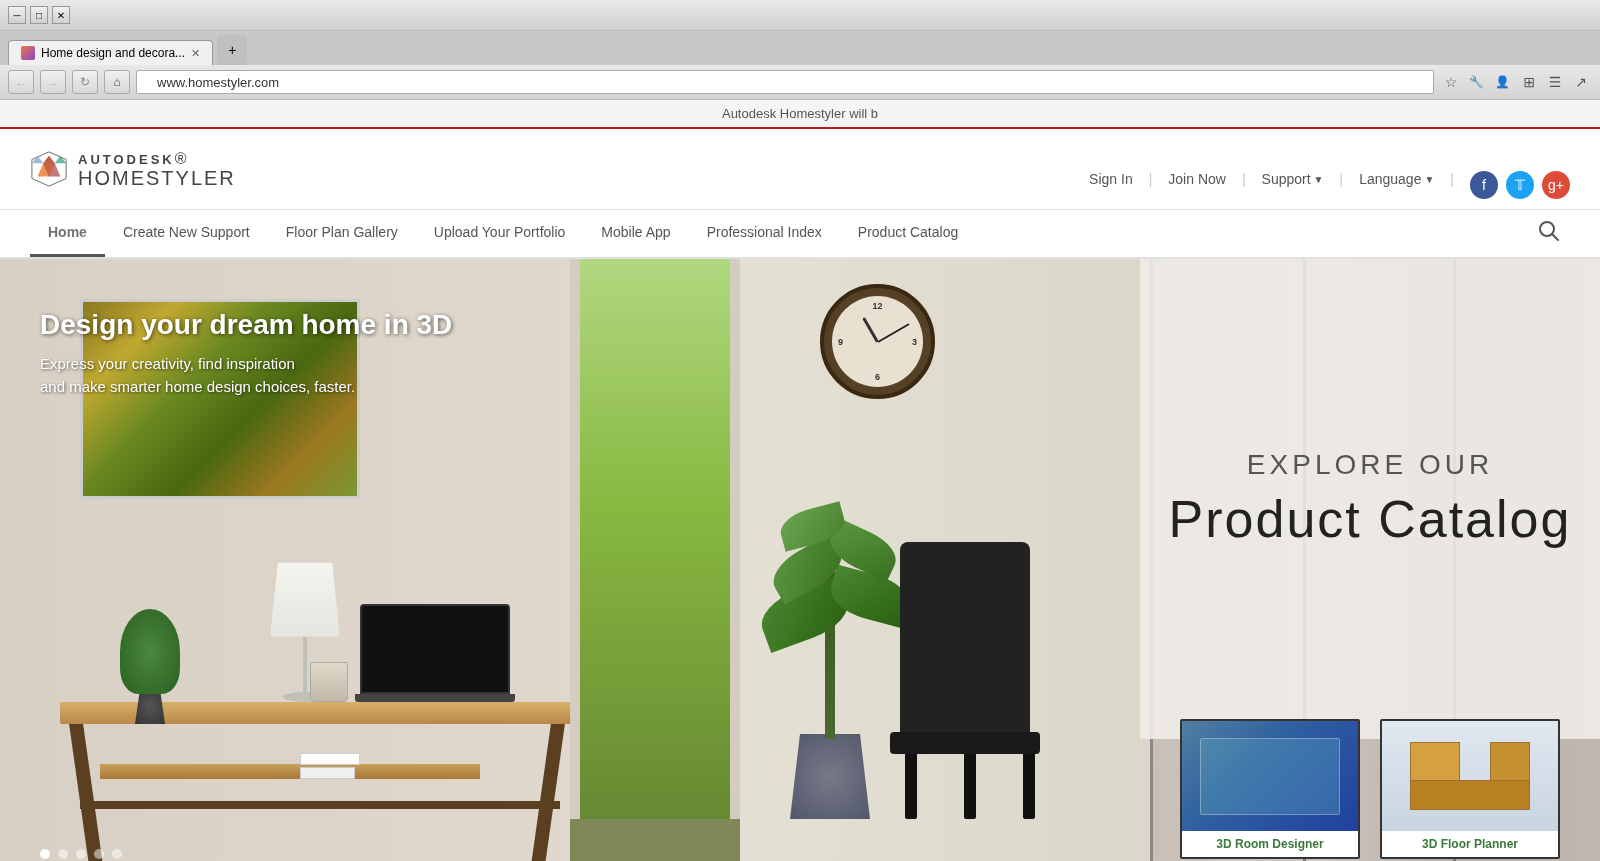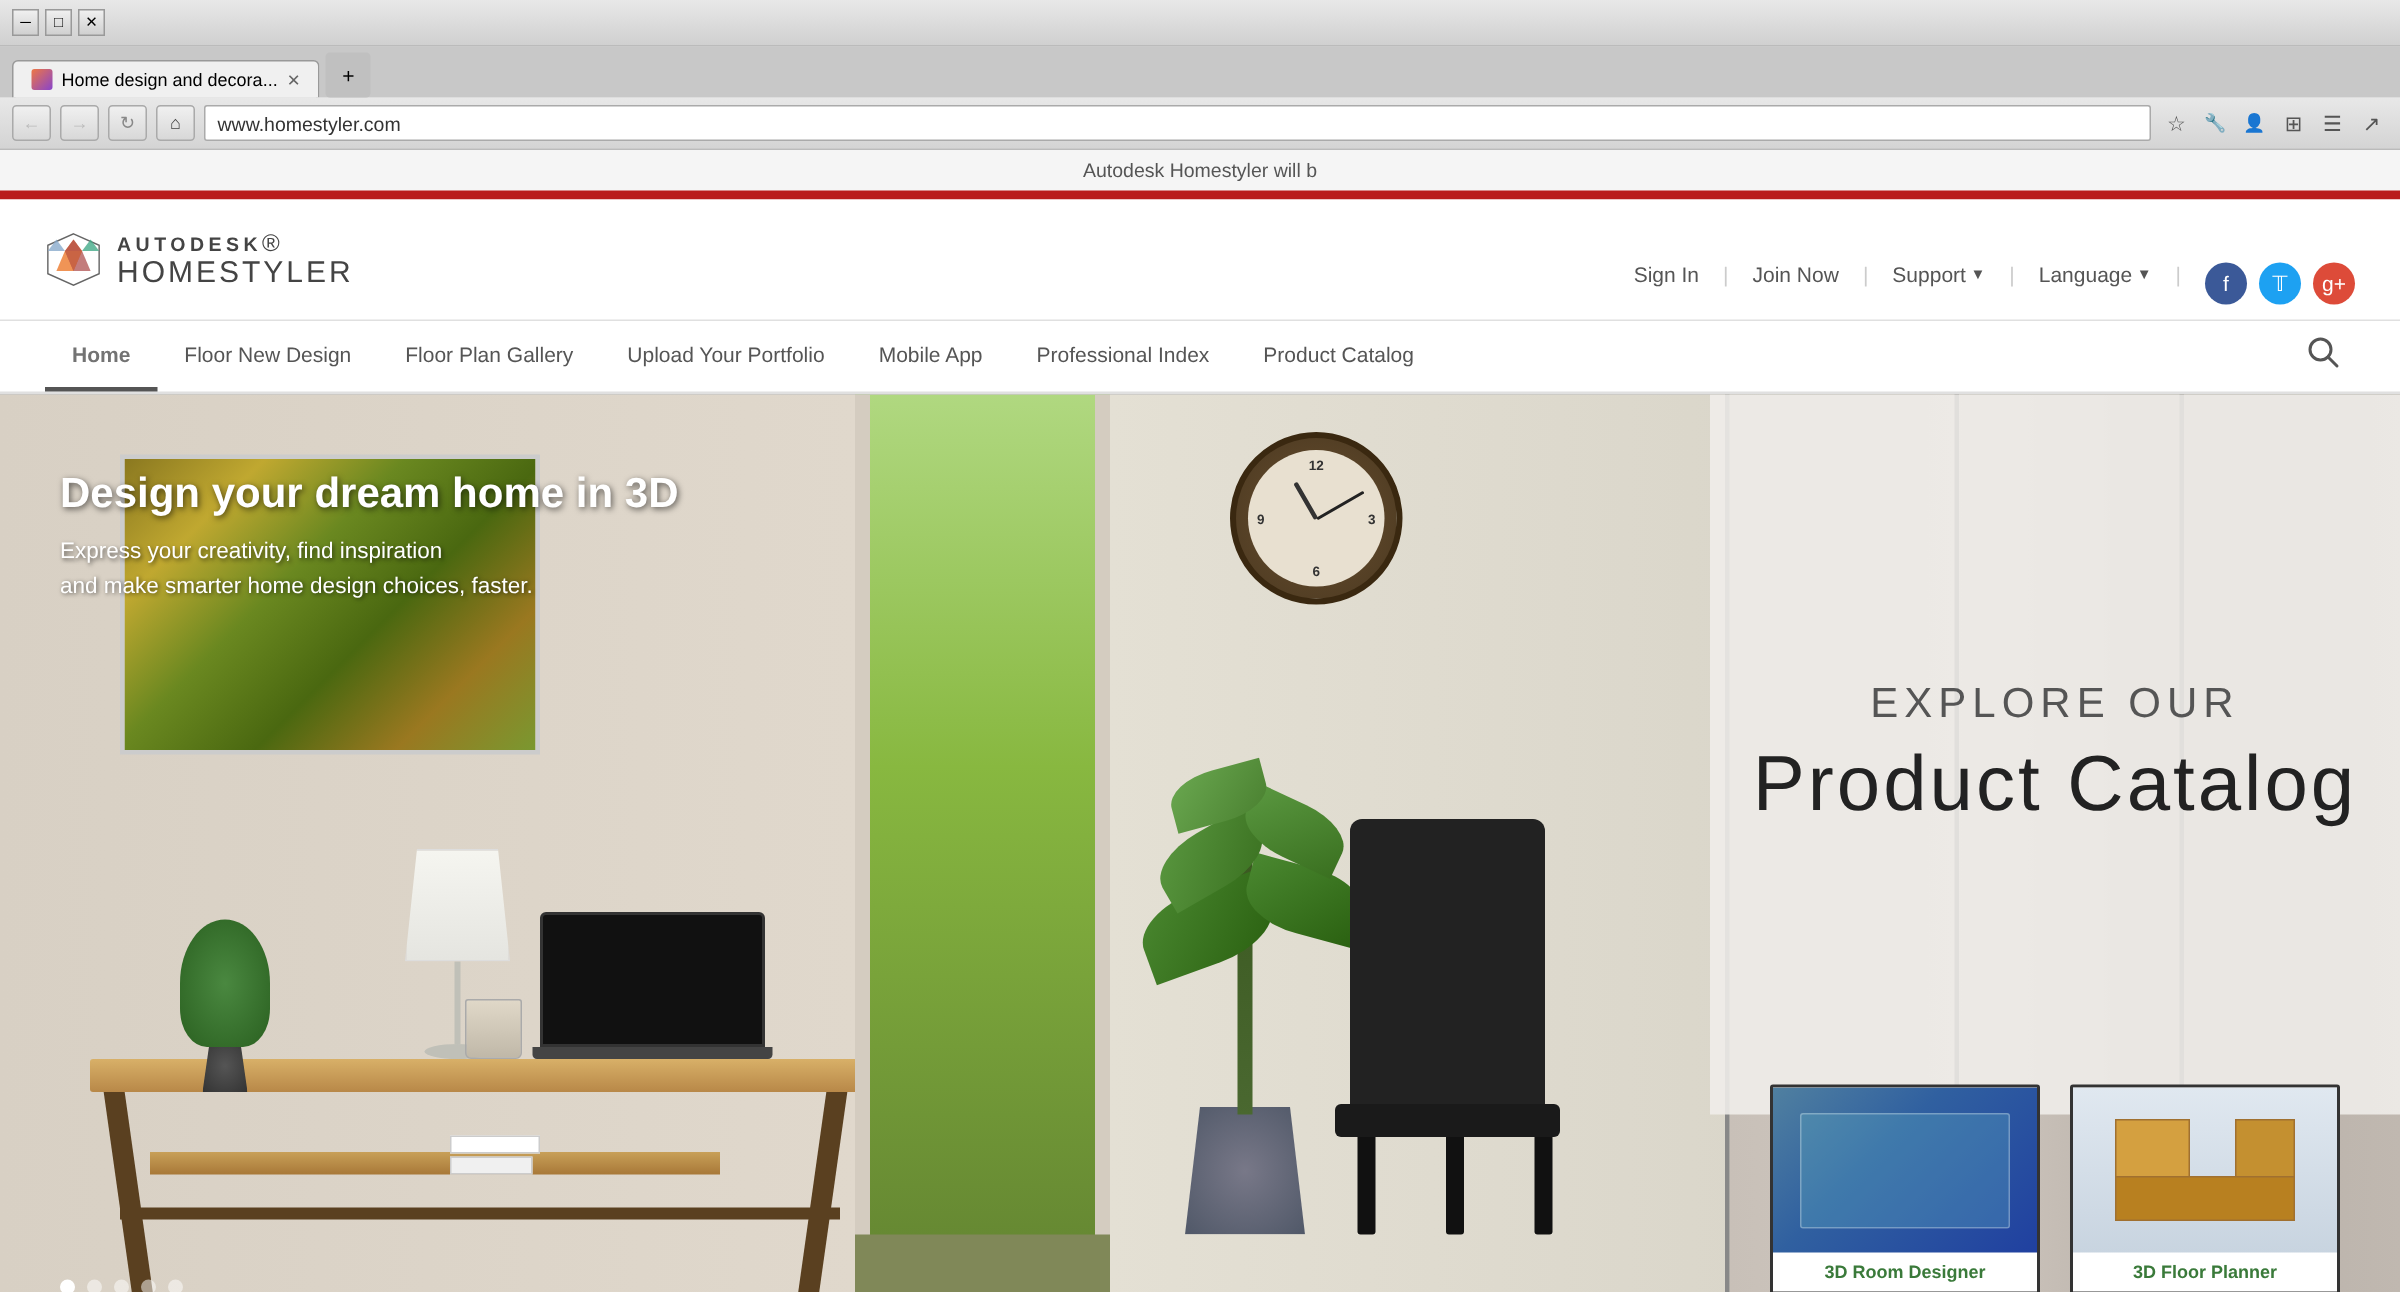--- a/index.html
+++ b/index.html
@@ -74,21 +74,21 @@
       border-radius: 3px;
       display: flex; align-items: center; justify-content: center;
       font-size: 12px; cursor: pointer; color: #444;
     }
     .nav-btn.disabled { color: #bbb; }
     .address-bar {
       flex: 1;
       height: 24px;
       border: 1px solid #aaa;
       border-radius: 2px;
-      padding: 0 8px;
+      padding: 0 20px;
       font-size: 13px;
       background: #fff;
       display: flex; align-items: center;
     }
     .toolbar-icons {
       display: flex; gap: 4px; align-items: center;
     }
     .toolbar-icon {
       width: 22px; height: 22px;
       display: flex; align-items: center; justify-content: center;
@@ -100,21 +100,21 @@
       background: #fff;
     }
 
     
     .notification-bar {
       background: #f5f5f5;
       text-align: center;
       padding: 6px;
       font-size: 13px;
       color: #555;
-      border-bottom: 6px solid #b91c1c;
+      border-bottom: 2px solid #b91c1c;
     }
 
     
     .site-header {
       background: #fff;
       border-bottom: 1px solid #e0e0e0;
       padding: 10px 30px;
       display: flex;
       align-items: center;
       justify-content: space-between;
@@ -406,21 +406,21 @@
         <div class="social-icon" style="background:#3b5998;">f</div>
         <div class="social-icon" style="background:#1da1f2;">𝕋</div>
         <div class="social-icon" style="background:#dd4b39;">g+</div>
       </div>
     </div>
   </div>
 
   <div class="site-nav">
     <div class="nav-links">
       <a class="nav-item active">Home</a>
-      <a class="nav-item">Floor New Design</a>
+      <a class="nav-item">Create New Support</a>
       <a class="nav-item">Floor Plan Gallery</a>
       <a class="nav-item">Upload Your Portfolio</a>
       <a class="nav-item">Mobile App</a>
       <a class="nav-item">Professional Index</a>
       <a class="nav-item">Product Catalog</a>
     </div>
     <div class="nav-search">
       <svg width="22" height="22" viewBox="0 0 22 22">
         <circle cx="9" cy="9" r="7" fill="none" stroke="#555" stroke-width="2"></circle>
         <line x1="14" y1="14" x2="20" y2="20" stroke="#555" stroke-width="2" stroke-linecap="round"></line>

